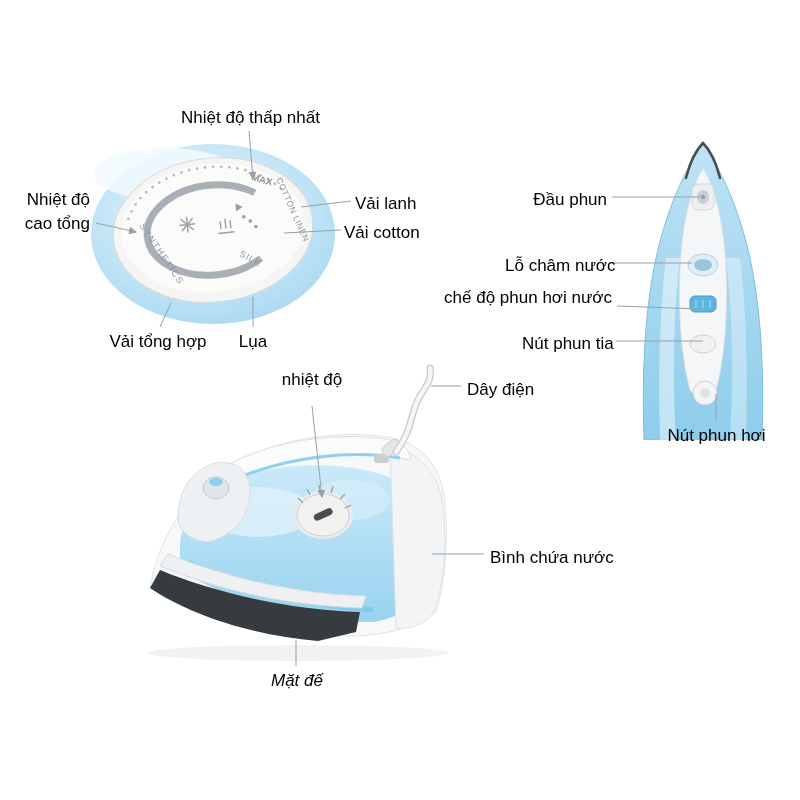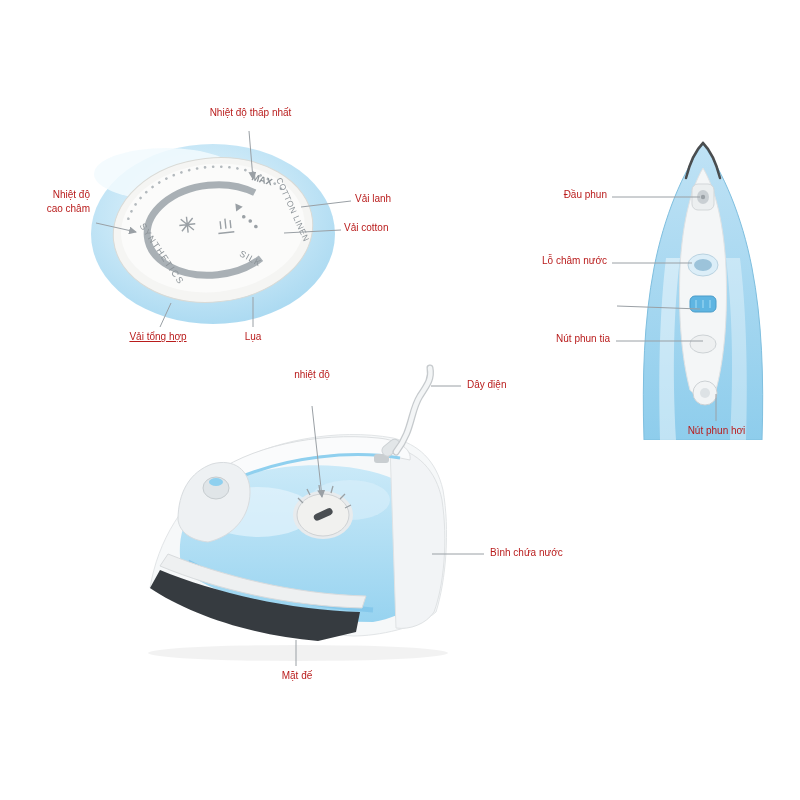--- a/index.html
+++ b/index.html
@@ -1,19 +1,19 @@
 <!DOCTYPE html>
 <html><head>
 <meta charset="utf-8">
 <style>
   html,body{margin:0;padding:0;background:#ffffff;}
   .stage{position:relative;width:800px;height:800px;background:#ffffff;overflow:hidden;
          font-family:"Liberation Sans",sans-serif;}
   .illus{position:absolute;}
-  .callout-label{position:absolute;font-size:10px;line-height:1.4;color:#b91c1c;white-space:nowrap;}
+  .callout-label{position:absolute;font-size:17px;line-height:1.4;color:#000000;white-space:nowrap;}
   .callout-label span{display:block;}
   .center{text-align:center;}
   .right{text-align:right;}
   svg{display:block;}
   .overlay{position:absolute;left:0;top:0;pointer-events:none;}
 </style>
 </head>
 <body>
 
 <div class="stage">
@@ -145,45 +145,46 @@
       <line x1="461" y1="386" x2="431" y2="386"></line>
       <line x1="484" y1="554" x2="432" y2="554"></line>
       <line x1="296" y1="666" x2="296" y2="640"></line>
     </g>
   </svg>
 
   <div class="callout-label center" style="left:178px;top:106px;width:145px;">Nhiệt độ thấp nhất</div>
 
   <div class="callout-label right" style="left:6px;top:188px;width:84px;">
     <span>Nhiệt độ</span>
-    <span>cao châm</span>
+    <span>cao tổng</span>
   </div>
 
   <div class="callout-label" style="left:355px;top:192px;text-align:right;">Vải lanh</div>
 
   <div class="callout-label" style="left:344px;top:221px;text-align:right;">Vải cotton</div>
 
-  <div class="callout-label center" style="left:103px;top:330px;width:110px;text-decoration:underline;">Vải tổng hợp</div>
+  <div class="callout-label center" style="left:103px;top:330px;width:110px;">Vải tổng hợp</div>
 
   <div class="callout-label center" style="left:230px;top:330px;width:46px;">Lụa</div>
 
   <div class="callout-label right" style="left:520px;top:188px;width:87px;">Đầu phun</div>
 
   <div class="callout-label right" style="left:505px;top:254px;width:102px;">Lỗ châm nước</div>
 
   <div class="callout-label right" style="left:428px;top:286px;width:184px;">
+    <span>chế độ phun hơi nước</span>
   </div>
 
   <div class="callout-label right" style="left:522px;top:332px;width:88px;">Nút phun tia</div>
 
   <div class="callout-label center" style="left:664px;top:424px;width:105px;">Nút phun hơi</div>
 
   <div class="callout-label center" style="left:232px;top:368px;width:160px;">
     <span>nhiệt độ</span>
   </div>
 
   <div class="callout-label" style="left:467px;top:378px;">Dây điện</div>
 
   <div class="callout-label" style="left:490px;top:546px;">Bình chứa nước</div>
 
-  <div class="callout-label center" style="left:258px;top:669px;width:78px;">Mặt đế</div>
+  <div class="callout-label center" style="left:258px;top:669px;width:78px;font-style:italic;">Mặt đế</div>
 
 </div>
 
 </body></html>

